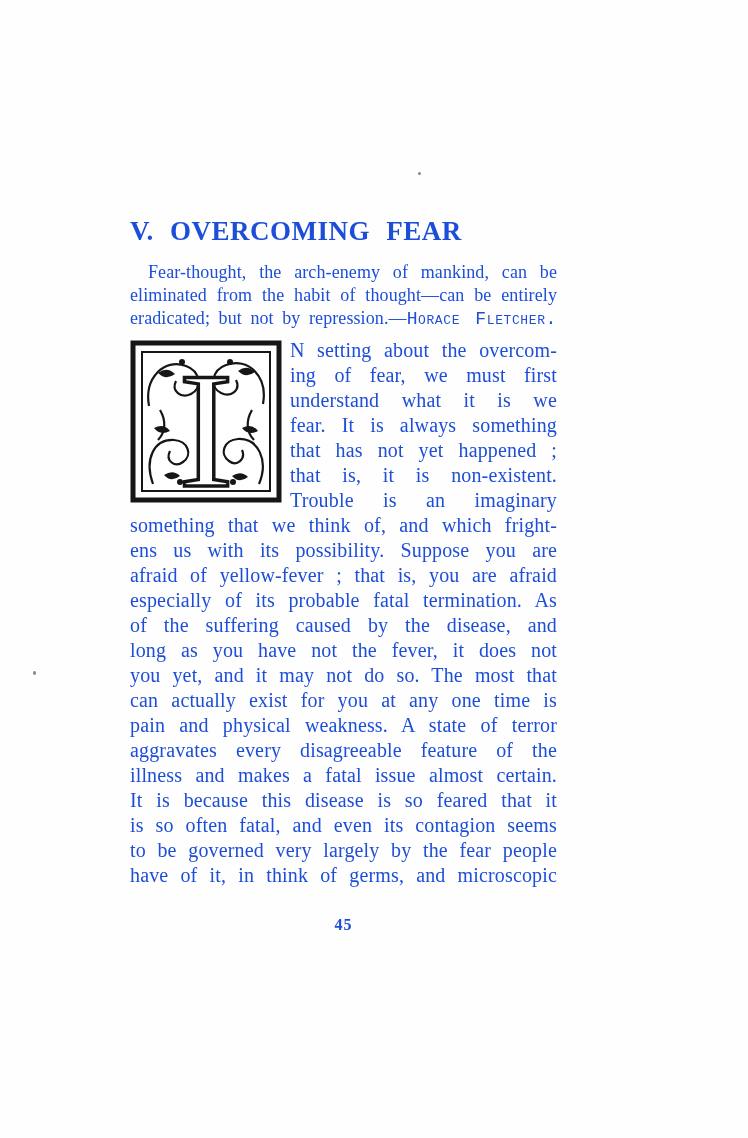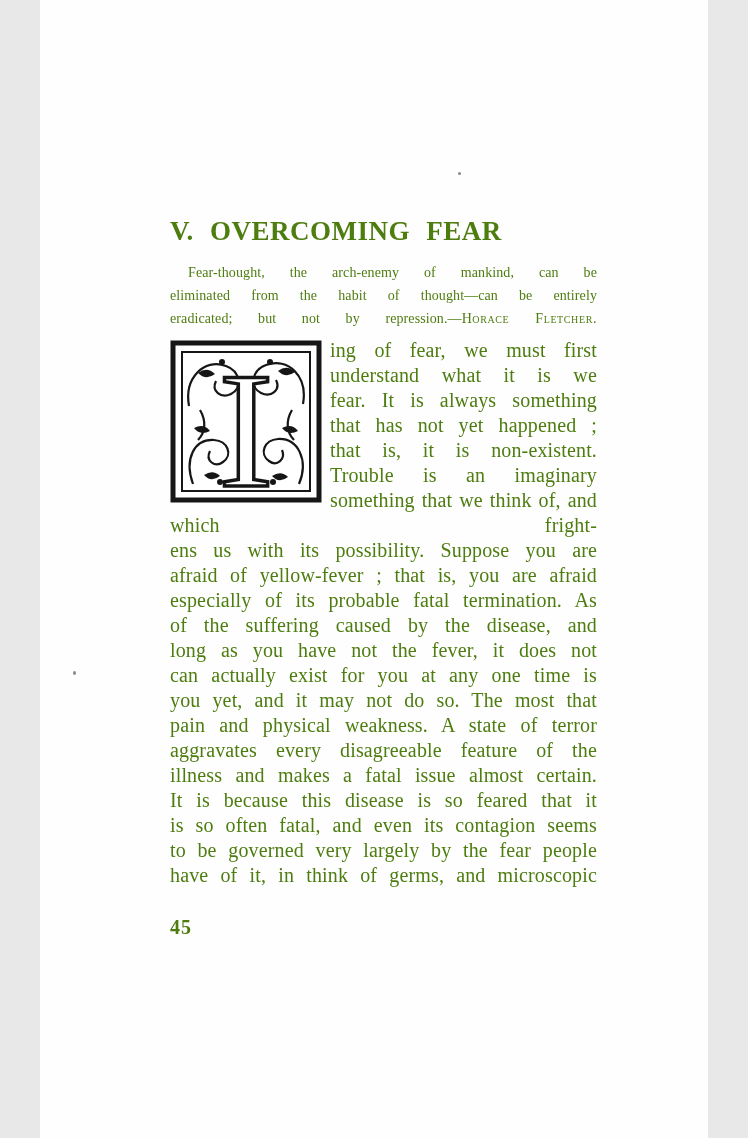--- a/index.html
+++ b/index.html
@@ -1,43 +1,43 @@
 <!DOCTYPE html>
 <html><head>
 <meta charset="utf-8">
 <style>
   html,body{margin:0;padding:0;background:#e8e8e8;}
   .page{
-    position:relative; width:632px; height:1138px; background:#fefefe;
-    font-family:"Liberation Serif","DejaVu Serif",serif; color:#4d7c0f;
-    overflow:hidden; margin:0 auto;padding-left:36px;
+    position:relative; width:748px; height:1138px; background:#fefefe;
+    font-family:"Liberation Serif","DejaVu Serif",serif; color:#1d4ed8;
+    overflow:hidden; margin:0 auto;
   }
   .heading{
     position:absolute; left:130px; top:216px; margin:0;
     font-size:27px; font-weight:bold; letter-spacing:0.5px; word-spacing:9px;
     white-space:nowrap;
   }
   .epigraph{
     position:absolute; left:130px; top:261px; width:427px;
-    font-size:14px; line-height:23px; letter-spacing:0.1px;
+    font-size:18px; line-height:23px; letter-spacing:0.1px;
   }
   .ep-line{ text-align:justify; text-align-last:justify; }
   .ep-line.ep-first{ text-indent:18px; }
-  .smallcaps{ font-variant:small-caps; letter-spacing:0.6px; }
+  .smallcaps{ font-variant:small-caps; letter-spacing:0.6px;font-family:Liberation Mono, monospace; }
   .body-text{
     position:absolute; left:130px; top:338px; width:427px;
     font-size:20px; line-height:25px; letter-spacing:0.15px;
   }
   .bline{ text-align:justify; text-align-last:justify; }
   .dropcap{
     float:left; width:152px; height:163px; margin:2px 8px 4px 0;
   }
   .pagenum{
     position:absolute; left:130px; top:916px; width:427px;
-    text-align:left; font-size:20px; font-weight:bold; letter-spacing:1px;
+    text-align:center; font-size:16px; font-weight:bold; letter-spacing:1px;
   }
   .artifact{ position:absolute; background:rgba(20,20,20,0.5); border-radius:50%; }
   .artifact.a1{ left:418px; top:172px; width:3px; height:3px; }
   .artifact.a2{ left:33px;  top:671px; width:3px; height:4px; }
 </style>
 </head>
 <body>
 
 <div class="page">
 
@@ -70,34 +70,35 @@
           <path d="M34 135 q9 -6 16 1 q-9 7 -16 -1 Z"></path>
           <path d="M102 136 q9 -6 16 1 q-9 7 -16 -1 Z"></path>
           <circle cx="52" cy="22" r="3"></circle>
           <circle cx="100" cy="22" r="3"></circle>
           <circle cx="50" cy="142" r="3"></circle>
           <circle cx="103" cy="142" r="3"></circle>
         </g>
         <text x="76" y="146" text-anchor="middle" font-family="Liberation Serif, DejaVu Serif, serif" font-size="165" fill="#ffffff" stroke="#161616" stroke-width="3.5">I</text>
       </svg>
     </div>
+  <div class="bline">N setting about the overcom-</div>
       <div class="bline">ing of fear, we must first</div>
       <div class="bline">understand what it is we</div>
       <div class="bline">fear. It is always something</div>
       <div class="bline">that has not yet happened ;</div>
       <div class="bline">that is, it is non-existent.</div>
       <div class="bline">Trouble is an imaginary</div>
       <div class="bline">something that we think of, and which fright-</div>
       <div class="bline">ens us with its possibility. Suppose you are</div>
       <div class="bline">afraid of yellow-fever ; that is, you are afraid</div>
       <div class="bline">especially of its probable fatal termination. As</div>
       <div class="bline">of the suffering caused by the disease, and</div>
       <div class="bline">long as you have not the fever, it does not</div>
+      <div class="bline">you yet, and it may not do so. The most that</div>
       <div class="bline">can actually exist for you at any one time is</div>
-      <div class="bline">you yet, and it may not do so. The most that</div>
       <div class="bline">pain and physical weakness. A state of terror</div>
       <div class="bline">aggravates every disagreeable feature of the</div>
       <div class="bline">illness and makes a fatal issue almost certain.</div>
       <div class="bline">It is because this disease is so feared that it</div>
       <div class="bline">is so often fatal, and even its contagion seems</div>
       <div class="bline">to be governed very largely by the fear people</div>
       <div class="bline">have of it, in think of germs, and microscopic</div>
     </div>
 
   <div class="pagenum">45</div>

